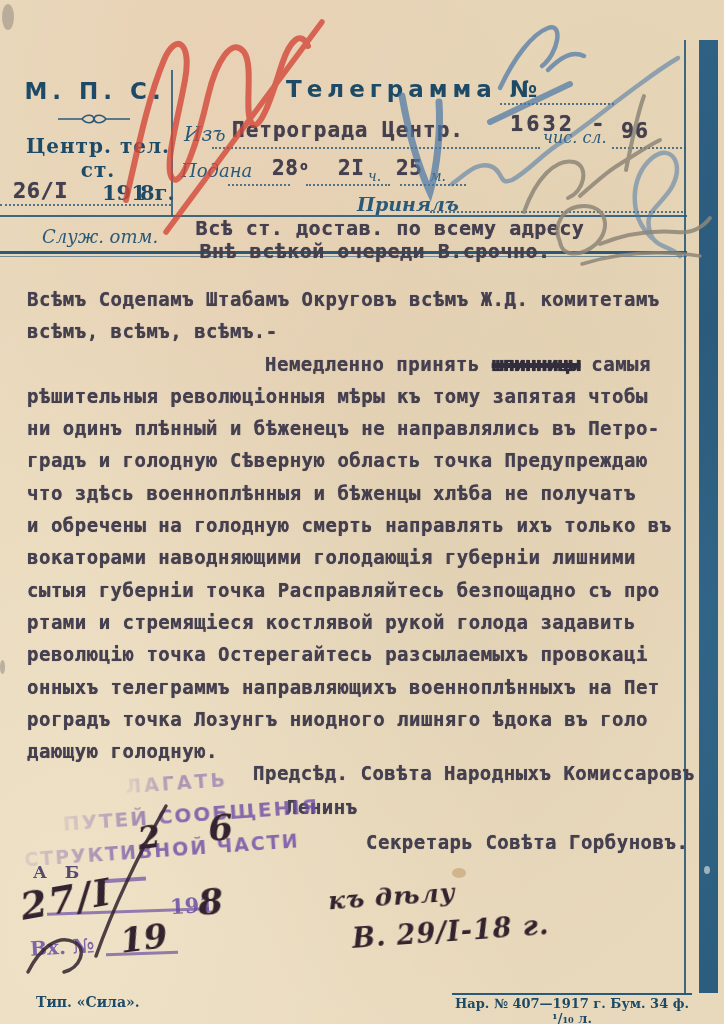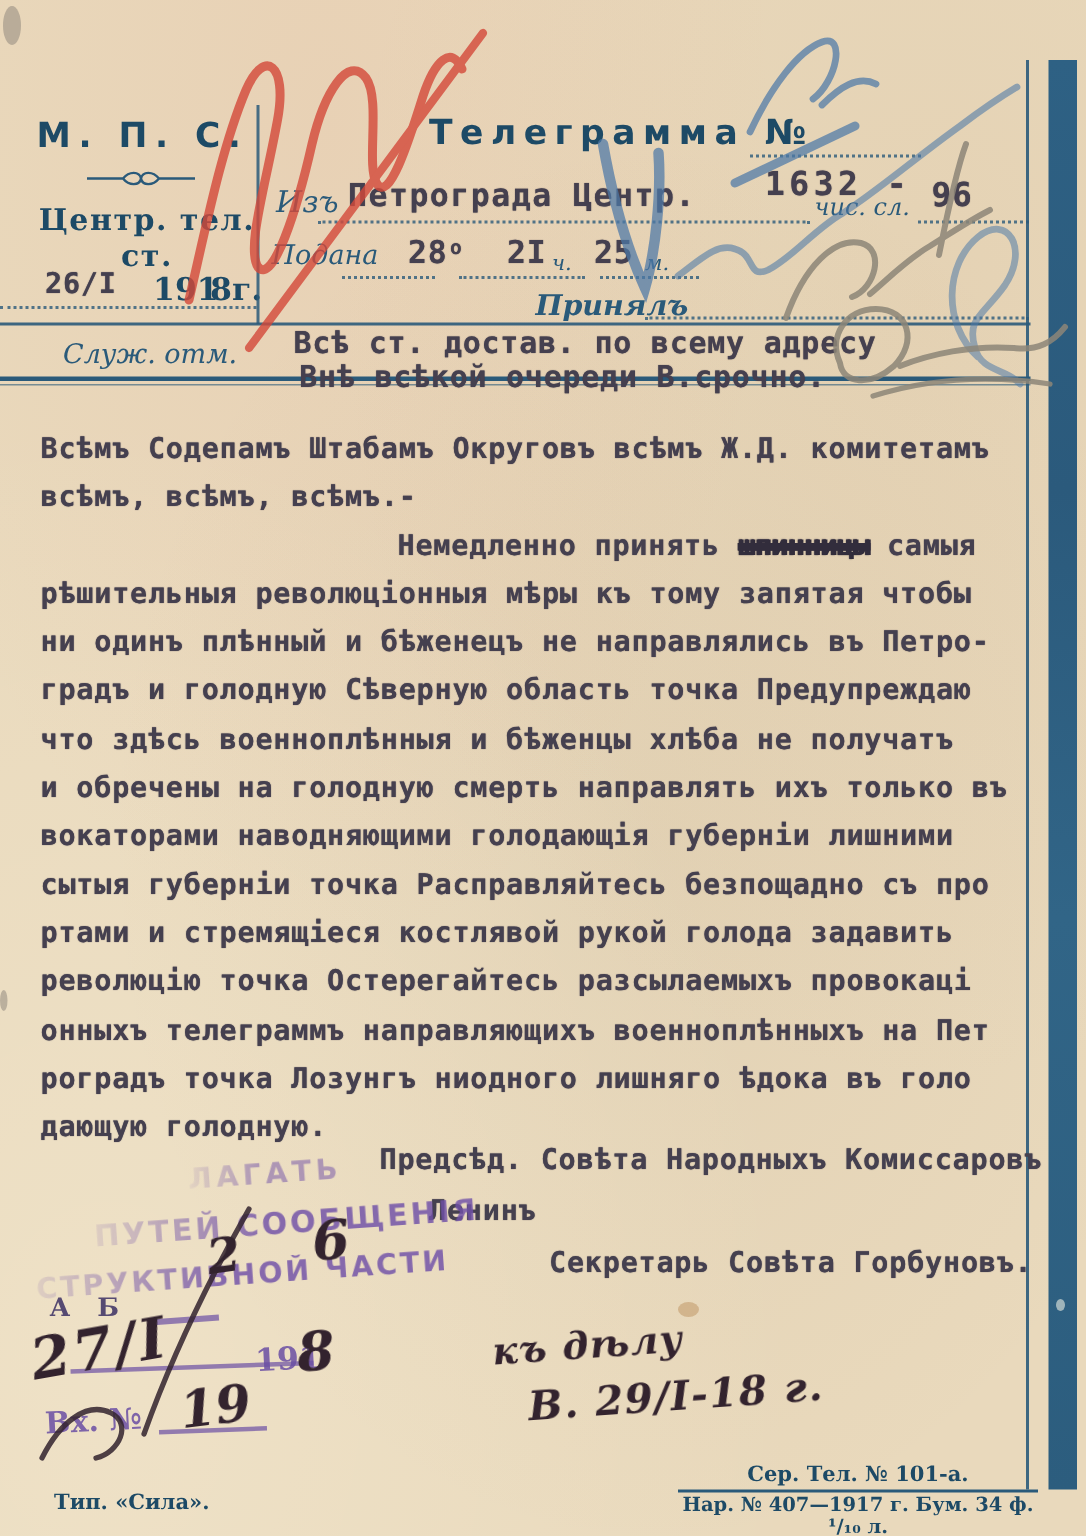--- a/index.html
+++ b/index.html
@@ -49,21 +49,21 @@
 
   <div class="abs sans print-bold" style="left:20px;top:78px;width:150px;text-align:center;font-size:23px;letter-spacing:5px;">М. П. С.</div>
 
   <svg class="overlay" style="left:56px;top:112px;" width="76" height="14" viewBox="0 0 76 14">
     <path d="M2,7 H26 M50,7 H74 M26,7 C30,2 37,2 38,7 C39,12 46,12 50,7 C46,2 39,2 38,7 C37,12 30,12 26,7" stroke="#2a5a7a" stroke-width="1.6" fill="none"></path>
   </svg>
 
   <div class="abs serif print-bold" style="left:18px;top:134px;width:160px;text-align:center;font-size:20px;letter-spacing:1px;">Центр. тел. ст.</div>
 
   <div class="abs" style="left:0;top:178px;width:172px;">
-    <span class="abs tw typed" style="left:30px;top:0;font-size:19px;">26/I</span>
+    <span class="abs tw typed" style="left:13px;top:0;font-size:22px;">26/I</span>
     <span class="abs serif print-bold" style="left:102px;top:2px;font-size:21px;">191</span>
     <span class="abs serif print-bold" style="left:140px;top:2px;font-size:21px;">8г.</span>
   </div>
   <div class="abs dot" style="left:0;top:204px;width:171px;"></div>
 
   <div class="abs serif navy" style="left:42px;top:226px;font-size:18px;">Служ. отм.</div>
 
   <div class="abs rule" style="left:171px;top:70px;width:2px;height:146px;opacity:.85;"></div>
 
   <div class="abs sans print-bold" style="left:286px;top:76px;font-size:23px;letter-spacing:5px;">Телеграмма №</div>
@@ -138,21 +138,20 @@
 
   <div class="abs hand" style="left:138px;top:818px;font-size:32px;font-weight:bold;transform:rotate(-8deg);">2</div>
   <div class="abs hand" style="left:208px;top:806px;font-size:36px;font-weight:bold;transform:rotate(-5deg);">6</div>
   <div class="abs hand" style="left:20px;top:876px;font-size:38px;font-weight:bold;transform:rotate(-10deg);letter-spacing:2px;">27/I</div>
   <div class="abs hand" style="left:198px;top:880px;font-size:36px;font-weight:bold;transform:rotate(-4deg);">8</div>
   <div class="abs hand" style="left:120px;top:918px;font-size:34px;font-weight:bold;transform:rotate(-7deg);">19</div>
   <div class="abs hand" style="left:328px;top:882px;font-size:25px;font-weight:bold;transform:rotate(-4deg);letter-spacing:1px;">къ дѣлу</div>
   <div class="abs hand" style="left:352px;top:916px;font-size:27px;font-weight:bold;transform:rotate(-4deg);letter-spacing:1px;">В. 29/I-18 г.</div>
 
   <div class="abs serif print-bold" style="left:36px;top:994px;font-size:14px;">Тип. «Сила».</div>
-  <div class="abs serif print-bold" style="left:452px;top:975px;width:240px;text-align:center;font-size:14px;">Сер. Тел. № 101-а.</div>
   <div class="abs rule" style="left:452px;top:993px;width:240px;height:2px;"></div>
   <div class="abs serif print-bold" style="left:448px;top:996px;width:248px;text-align:center;font-size:13px;">Нар. № 407—1917 г. Бум. 34 ф. ¹/₁₀ л.</div>
 
   <svg class="overlay" width="724" height="1024" viewBox="0 0 724 1024">
 
     <g stroke="#d4493a" fill="none" stroke-linecap="round" opacity=".8">
       <path stroke-width="6" d="M126,200 C138,148 148,98 164,60 C176,32 192,42 185,80 C177,124 164,166 172,178 C182,190 198,140 208,96 C216,62 232,36 244,52 C254,66 244,110 251,122 C259,136 272,96 282,64 C290,40 301,30 308,46"></path>
       <path stroke-width="5.5" d="M166,232 L322,22"></path>
     </g>
 

